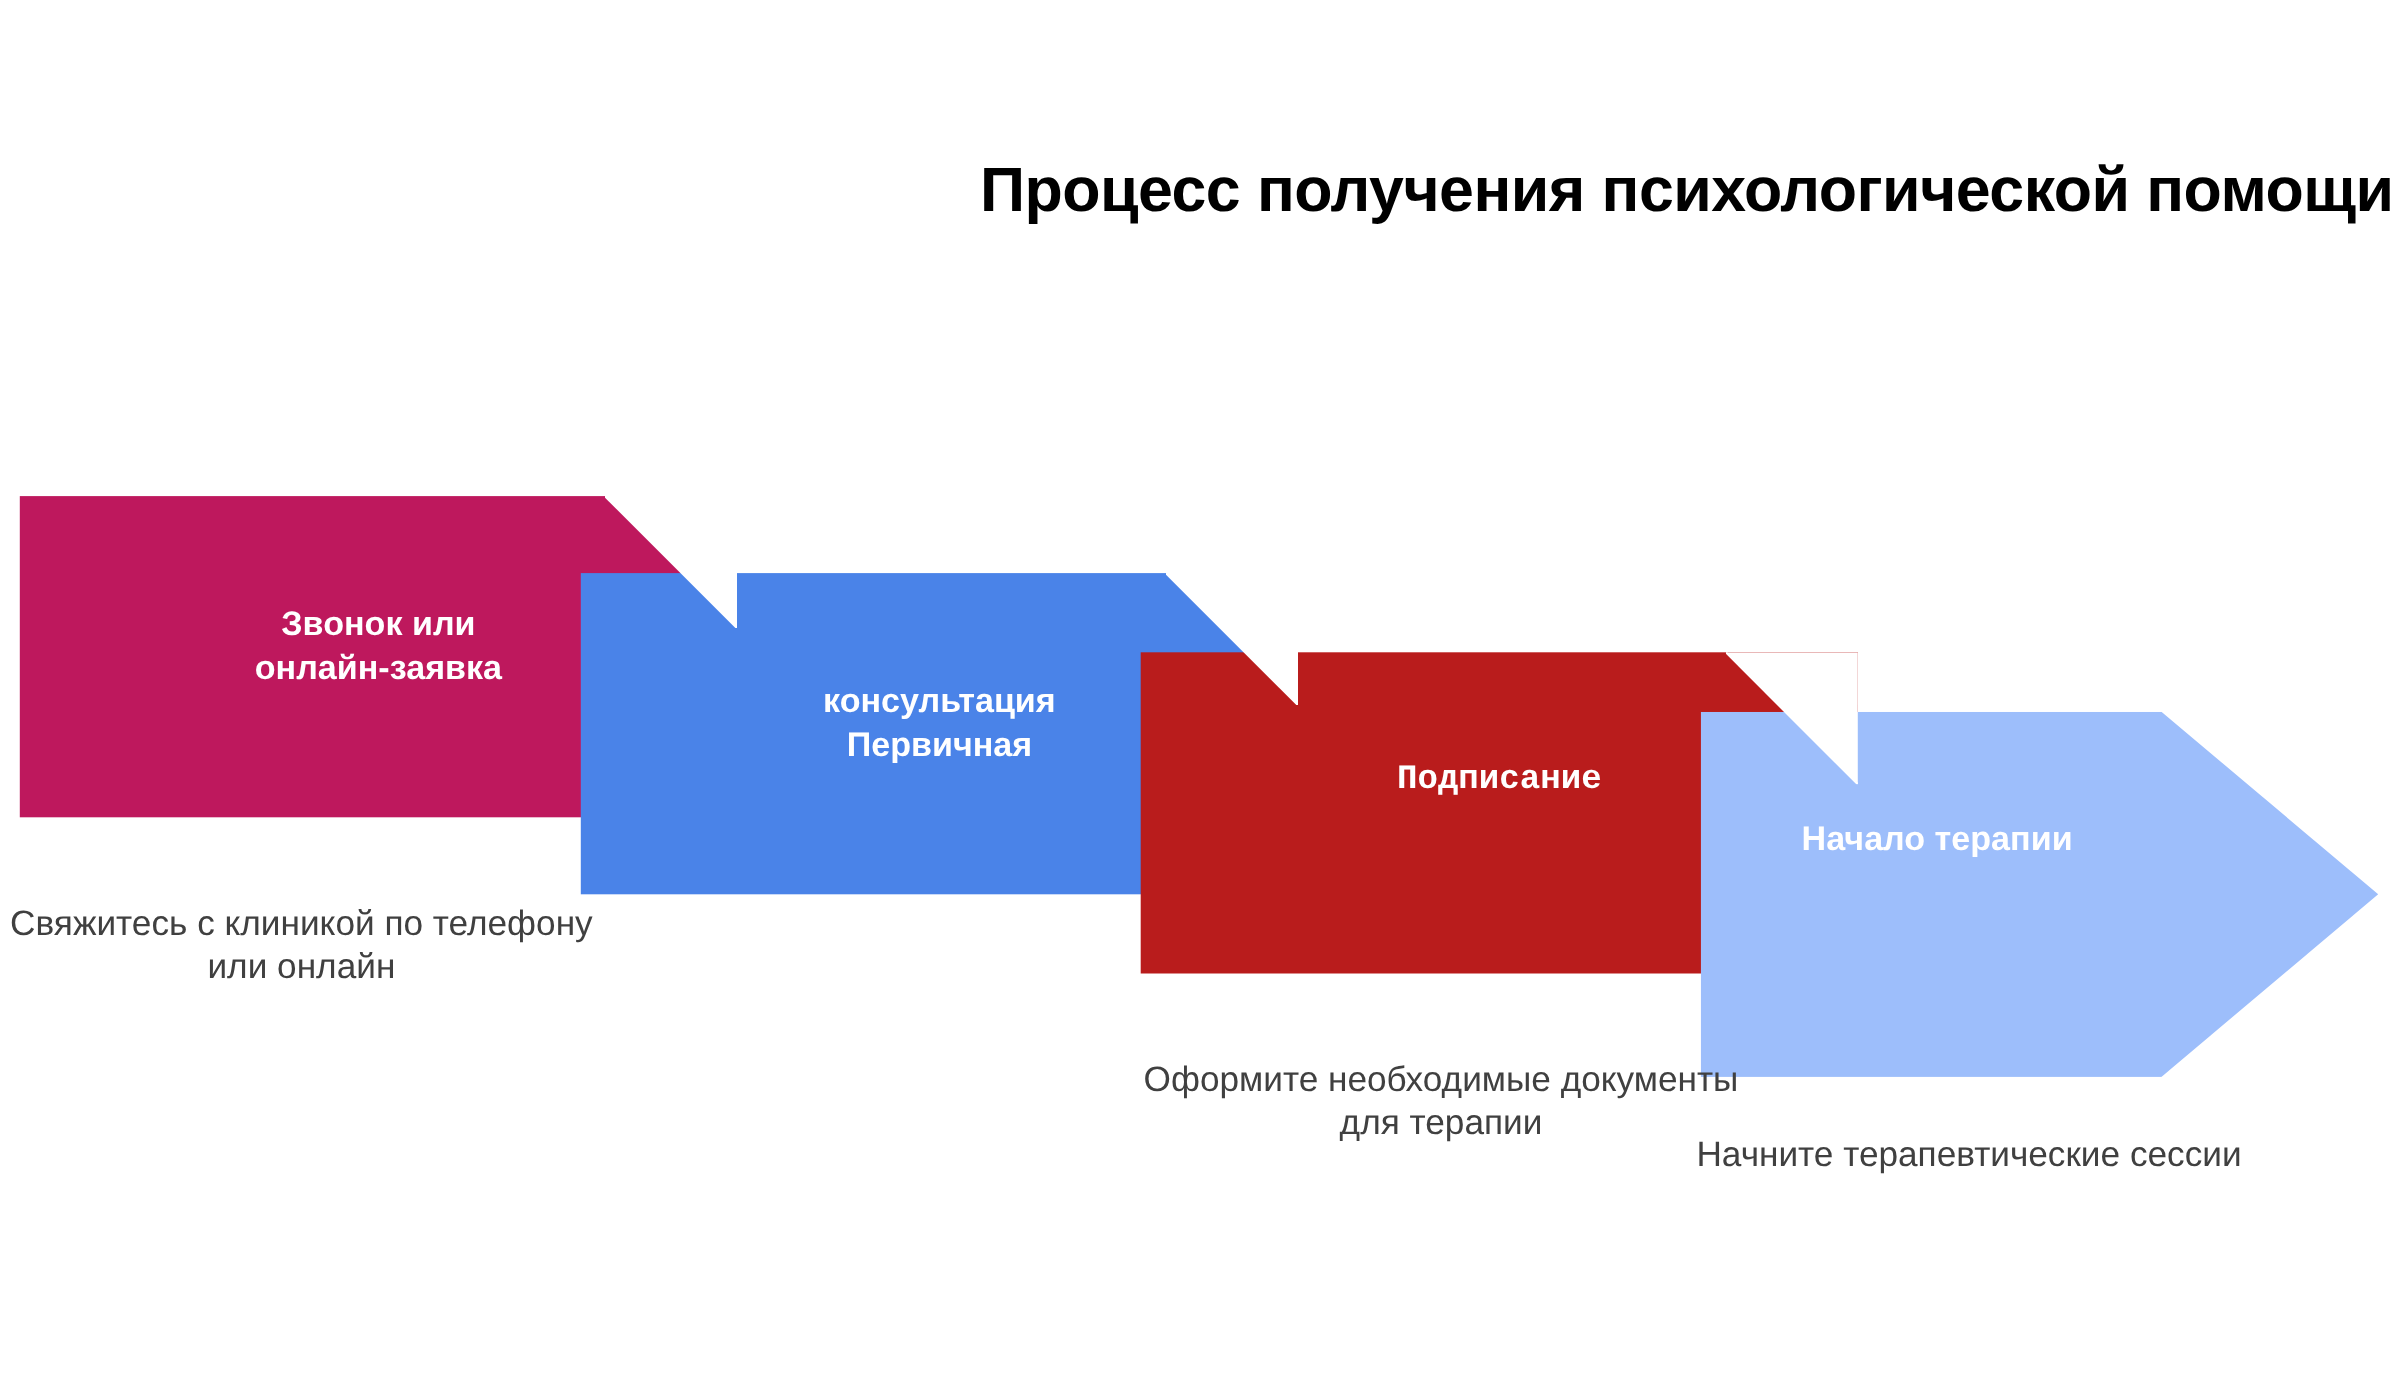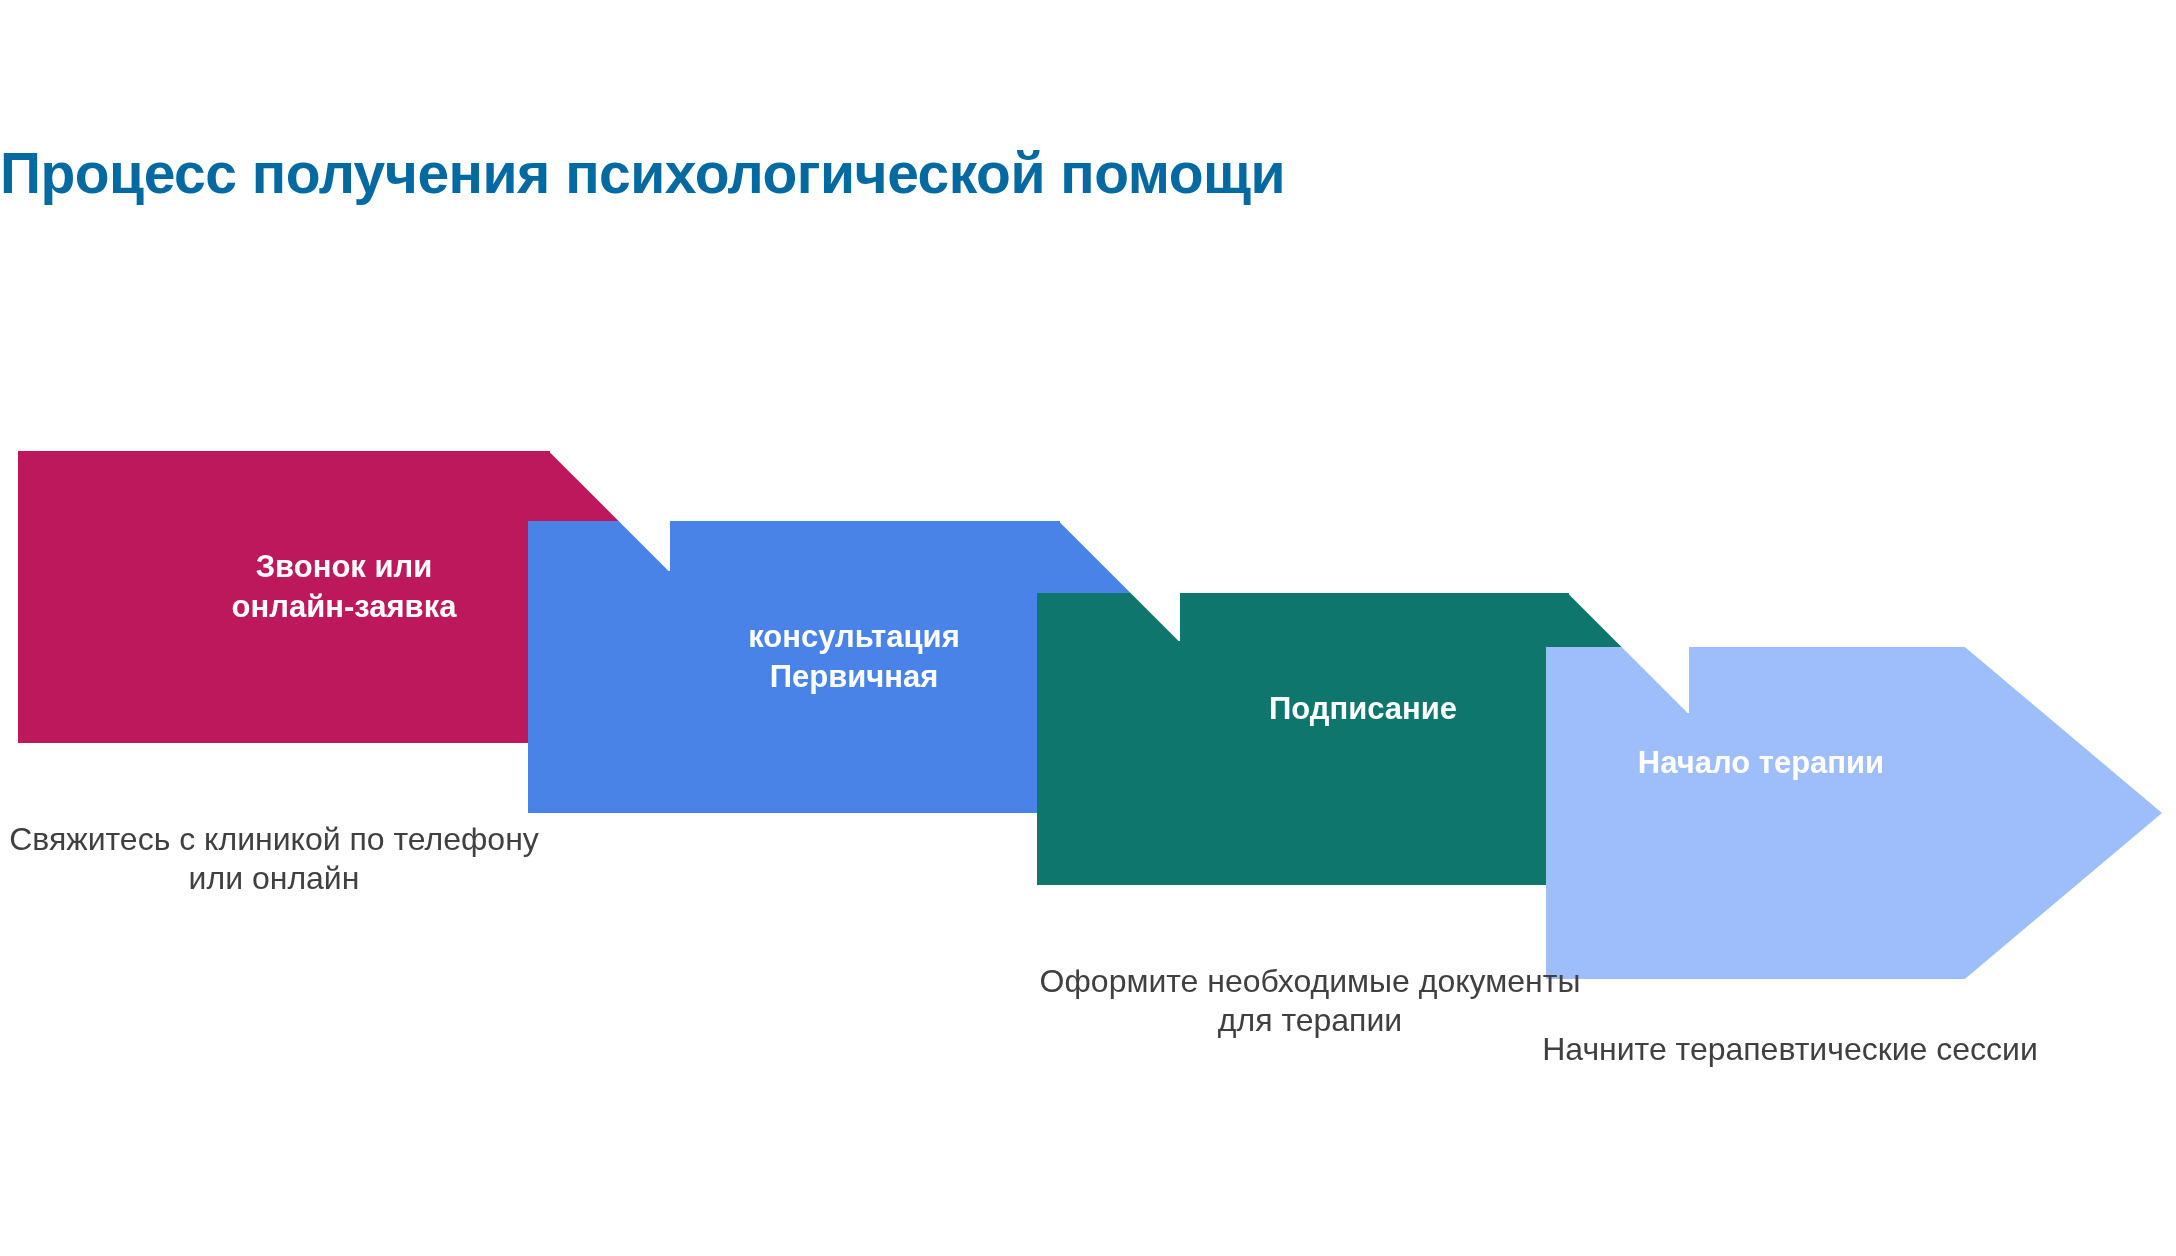--- a/index.html
+++ b/index.html
@@ -20,24 +20,24 @@
     position: relative;
     width: 2176px;
     height: 1256px;
   }
 
   .title {
     position: absolute;
     left: 0;
     top: 140px;
     width: 2176px;
-    text-align: left;
+    text-align: right;
     font-size: 57px;
     font-weight: bold;
-    color: #0369a1;
+    color: #000000;
     letter-spacing: -0.5px;
   }
 
   
   .step {
     position: absolute;
   }
 
   .step-shape {
     position: relative;
@@ -152,21 +152,21 @@
         <polygon points="0,0 120,0 120,120" fill="#ffffff"></polygon>
         <polyline points="0,0 120,120" fill="none" stroke="#ffffff" stroke-width="2"></polyline>
       </svg>
       <div class="step-label">
         <div>консультация</div>
         <div>Первичная</div>
       </div>
     </div>
   </div>
 
-  <div class="step" id="step3" style="background: #0f766e;">
+  <div class="step" id="step3" style="background: #b91c1c; font-family: Liberation Mono, monospace;">
     <div class="step-shape">
       <svg class="fold" width="120" height="120" viewBox="0 0 120 120">
         <polygon points="0,0 120,0 120,120" fill="#ffffff"></polygon>
         <polyline points="0,0 120,120" fill="none" stroke="#ffffff" stroke-width="2"></polyline>
       </svg>
       <div class="step-label">
         <div>Подписание</div>
       </div>
     </div>
   </div>

